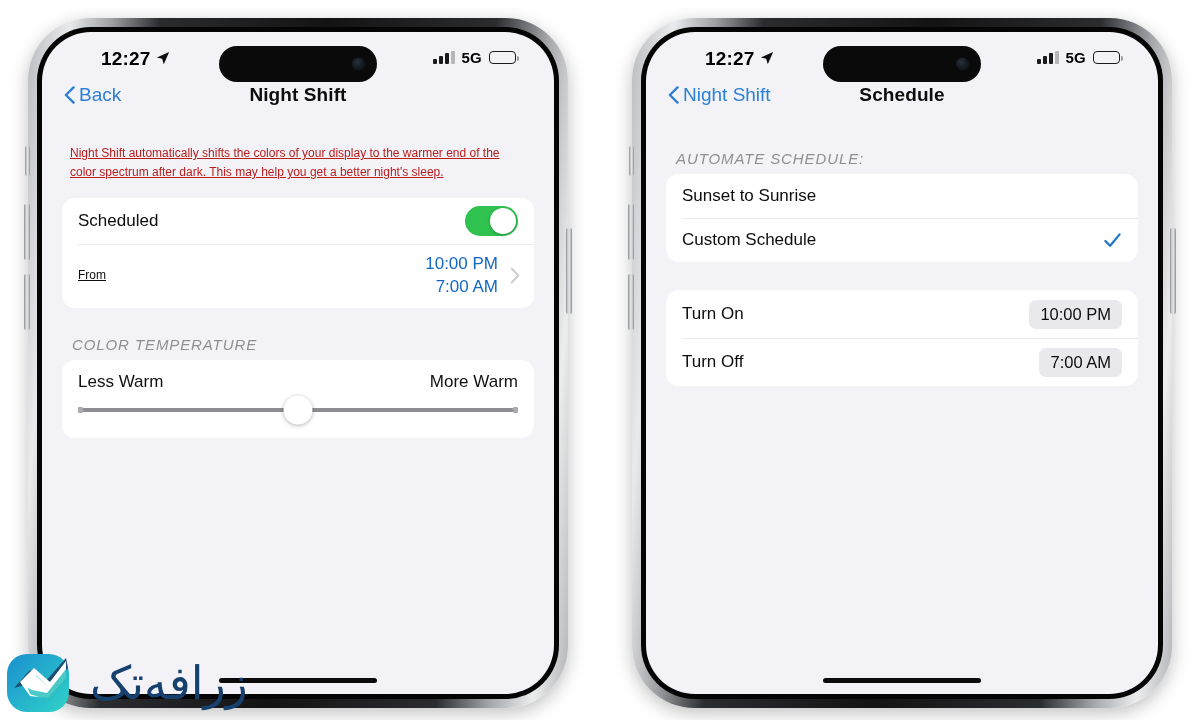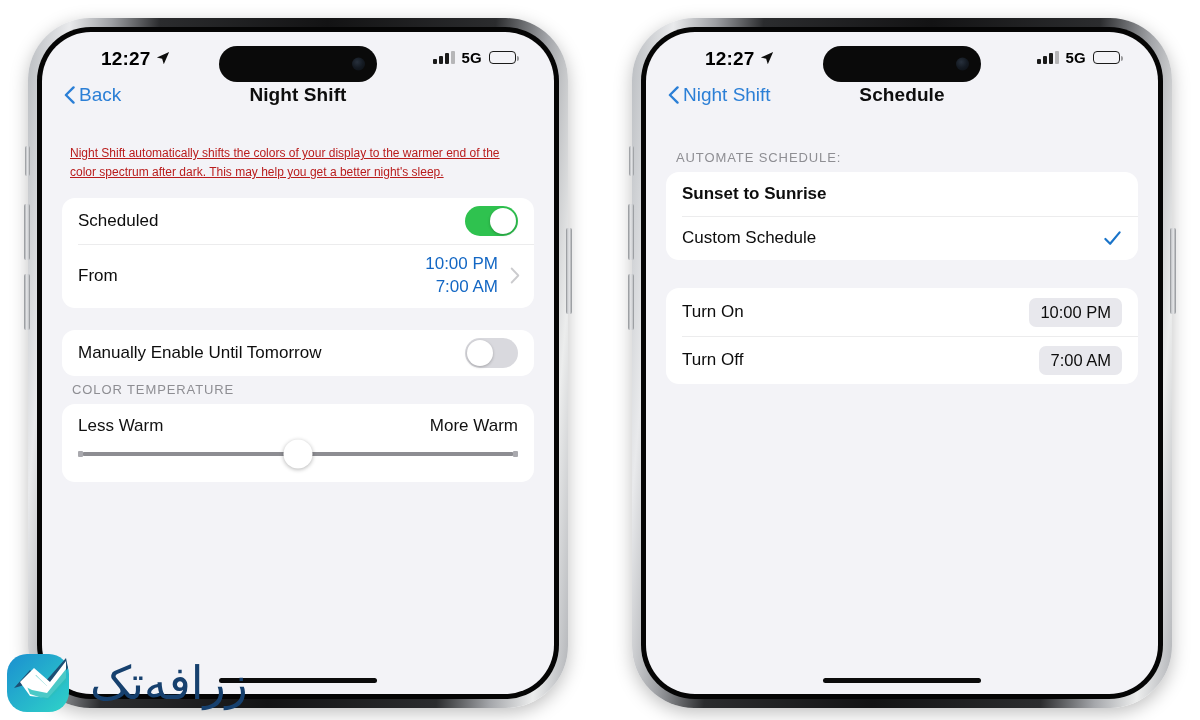--- a/index.html
+++ b/index.html
@@ -159,24 +159,25 @@
   .blurb {
     color: #b91c1c;
     font-size: 12px;
     line-height: 19px;
     padding: 6px 8px 16px 8px;
     text-decoration: underline;
   }
 
   .section-header {
     color: #8e8e93;
-    font-size: 13px;
+    font-size: 15px;
     letter-spacing: 0.9px;
     padding: 6px 10px 7px 10px;
     text-transform: uppercase;
+    font-style: italic;
   }
 
   .card {
     background: #ffffff;
     border-radius: 13px;
     overflow: hidden;
   }
   .card + .spacer { height: 22px; }
 
   .row {
@@ -222,21 +223,21 @@
     position: relative;
   }
   .row-fromto::before {
     content: "";
     position: absolute;
     left: 16px; right: 0; top: 0;
     height: 1px;
     background: #ececed;
   }
   .ft-labels { display: flex; flex-direction: column; gap: 2px; flex: 1; }
-  .ft-labels span { font-size: 17px; color: #0d0d0d; line-height: 21px;}
+  .ft-labels span { font-size: 12px; color: #0d0d0d; line-height: 21px; text-decoration: underline;}
   .ft-values { display: flex; flex-direction: column; gap: 2px; align-items: flex-end; }
   .ft-values span { font-size: 17px; color: #1367c4; line-height: 21px; font-weight: 500;}
   .chev-right { width: 10px; height: 17px; margin-left: 12px; opacity: 0.45;}
 
   
   .slider-card { padding: 12px 16px 26px 16px; }
   .slider-labels {
     display: flex; justify-content: space-between;
     font-size: 17px; color: #111; padding-bottom: 10px;
   }
@@ -370,28 +371,20 @@
                 <span>7:00 AM</span>
               </div>
               <svg class="chev-right" viewBox="0 0 12 20">
                 <path d="M2 1.6 L10 10 L2 18.4" fill="none" stroke="#8e8e93" stroke-width="2.2" stroke-linecap="round" stroke-linejoin="round"></path>
               </svg>
             </div>
           </div>
 
           <div class="spacer"></div>
 
-          <div class="card">
-            <div class="row">
-              <span class="row-label">Manually Enable Until Tomorrow</span>
-              <span class="toggle">
-                  <span class="knob"></span>
-                </span>
-            </div>
-          </div>
 
           <div class="section-header">COLOR TEMPERATURE</div>
 
           <div class="card slider-card">
             <div class="slider-labels">
               <span>Less Warm</span>
               <span>More Warm</span>
             </div>
             <div class="slider-track">
               <span class="cap l"></span>
@@ -446,21 +439,21 @@
             <span>Night Shift</span>
           </div>
           <div class="nav-title">Schedule</div>
         </div>
 
         <div class="content" style="padding-top:16px;">
 
           <div class="section-header">AUTOMATE SCHEDULE:</div>
 
           <div class="card">
-            <div class="row" style="min-height:44px;font-weight:bold;">
+            <div class="row" style="min-height:44px;">
               <span class="row-label">Sunset to Sunrise</span>
             </div>
             <div class="row" style="min-height:44px;">
               <span class="row-label">Custom Schedule</span>
               <svg class="check" viewBox="0 0 20 20">
                 <path d="M2.5 10.5 L7.5 15.5 L17.5 3.5" fill="none" stroke="#1a74c9" stroke-width="2.3" stroke-linecap="round" stroke-linejoin="round"></path>
               </svg>
             </div>
           </div>
 

